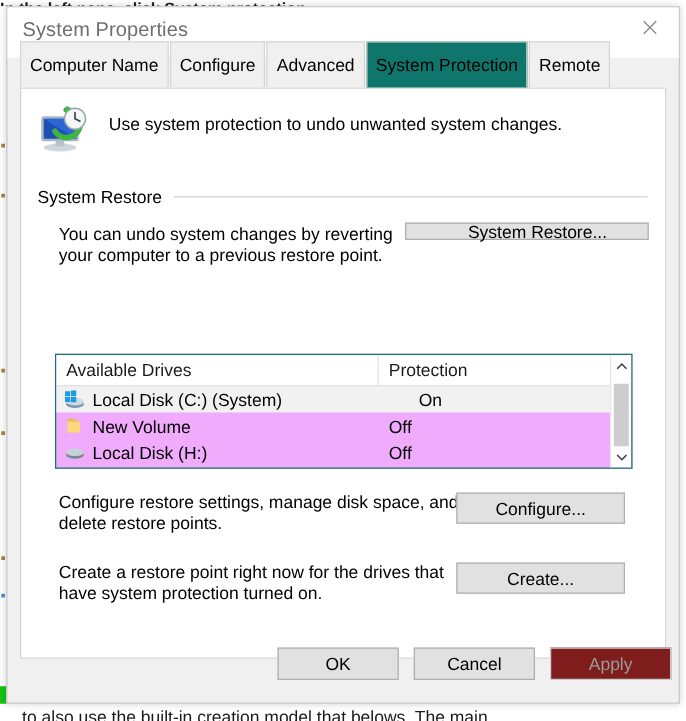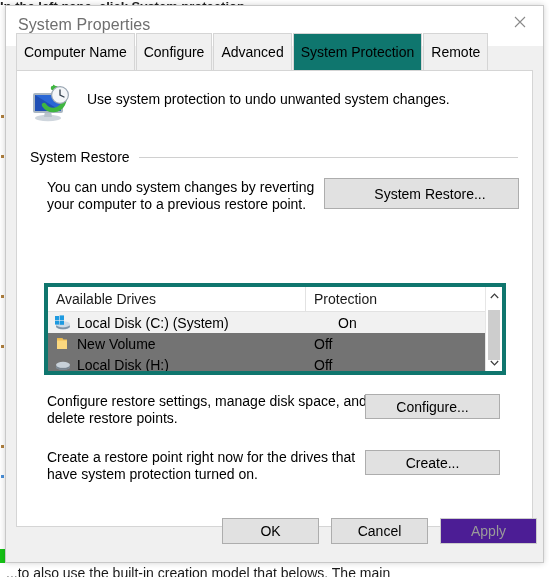--- a/index.html
+++ b/index.html
@@ -200,30 +200,30 @@
     color: #000000;
     font-family: "Liberation Sans", sans-serif;
     display: flex;
     align-items: center;
     justify-content: center;
     box-sizing: border-box;
     cursor: default;
     white-space: nowrap;
   }
   .btn.disabled {
-    background: #4c1d95;
+    background: #7f1d1d;
     border-color: #cccccc;
     color: #9a9a9a;
   }
 
   
   .listbox {
     position: absolute;
-    background: #737373;
-    border: 4px solid #0f766e;
+    background: #f0abfc;
+    border: 1px solid #0f766e;
     box-sizing: border-box;
     overflow: hidden;
   }
   .list-head {
     display: flex;
     height: 24px;
     border-bottom: 1px solid #e2e2e2;
     background: #ffffff;
   }
   .list-head .col {
@@ -387,21 +387,21 @@
         <span>System Restore</span>
         <span class="rule"></span>
       </div>
     </div>
 
     <div class="desc" style="position:absolute; left:30px; top:108px; width:275px;">
       <div>You can undo system changes by reverting</div>
       <div>your computer to a previous restore point.</div>
     </div>
 
-    <div class="btn" style="position:absolute; left:307px; top:107px; width:195px; height:31px;padding-left:17px;">
+    <div class="btn" style="position:absolute; left:307px; top:107px; width:195px; height:14px;padding-left:17px;">
       <span>System Restore...</span>
     </div>
 
 
     <div class="listbox" style="left:27px; top:212px; width:462px; height:92px;">
 
       <div class="list-head">
         <div class="col col-name">Available Drives</div>
         <div class="col col-prot">Protection</div>
       </div>

